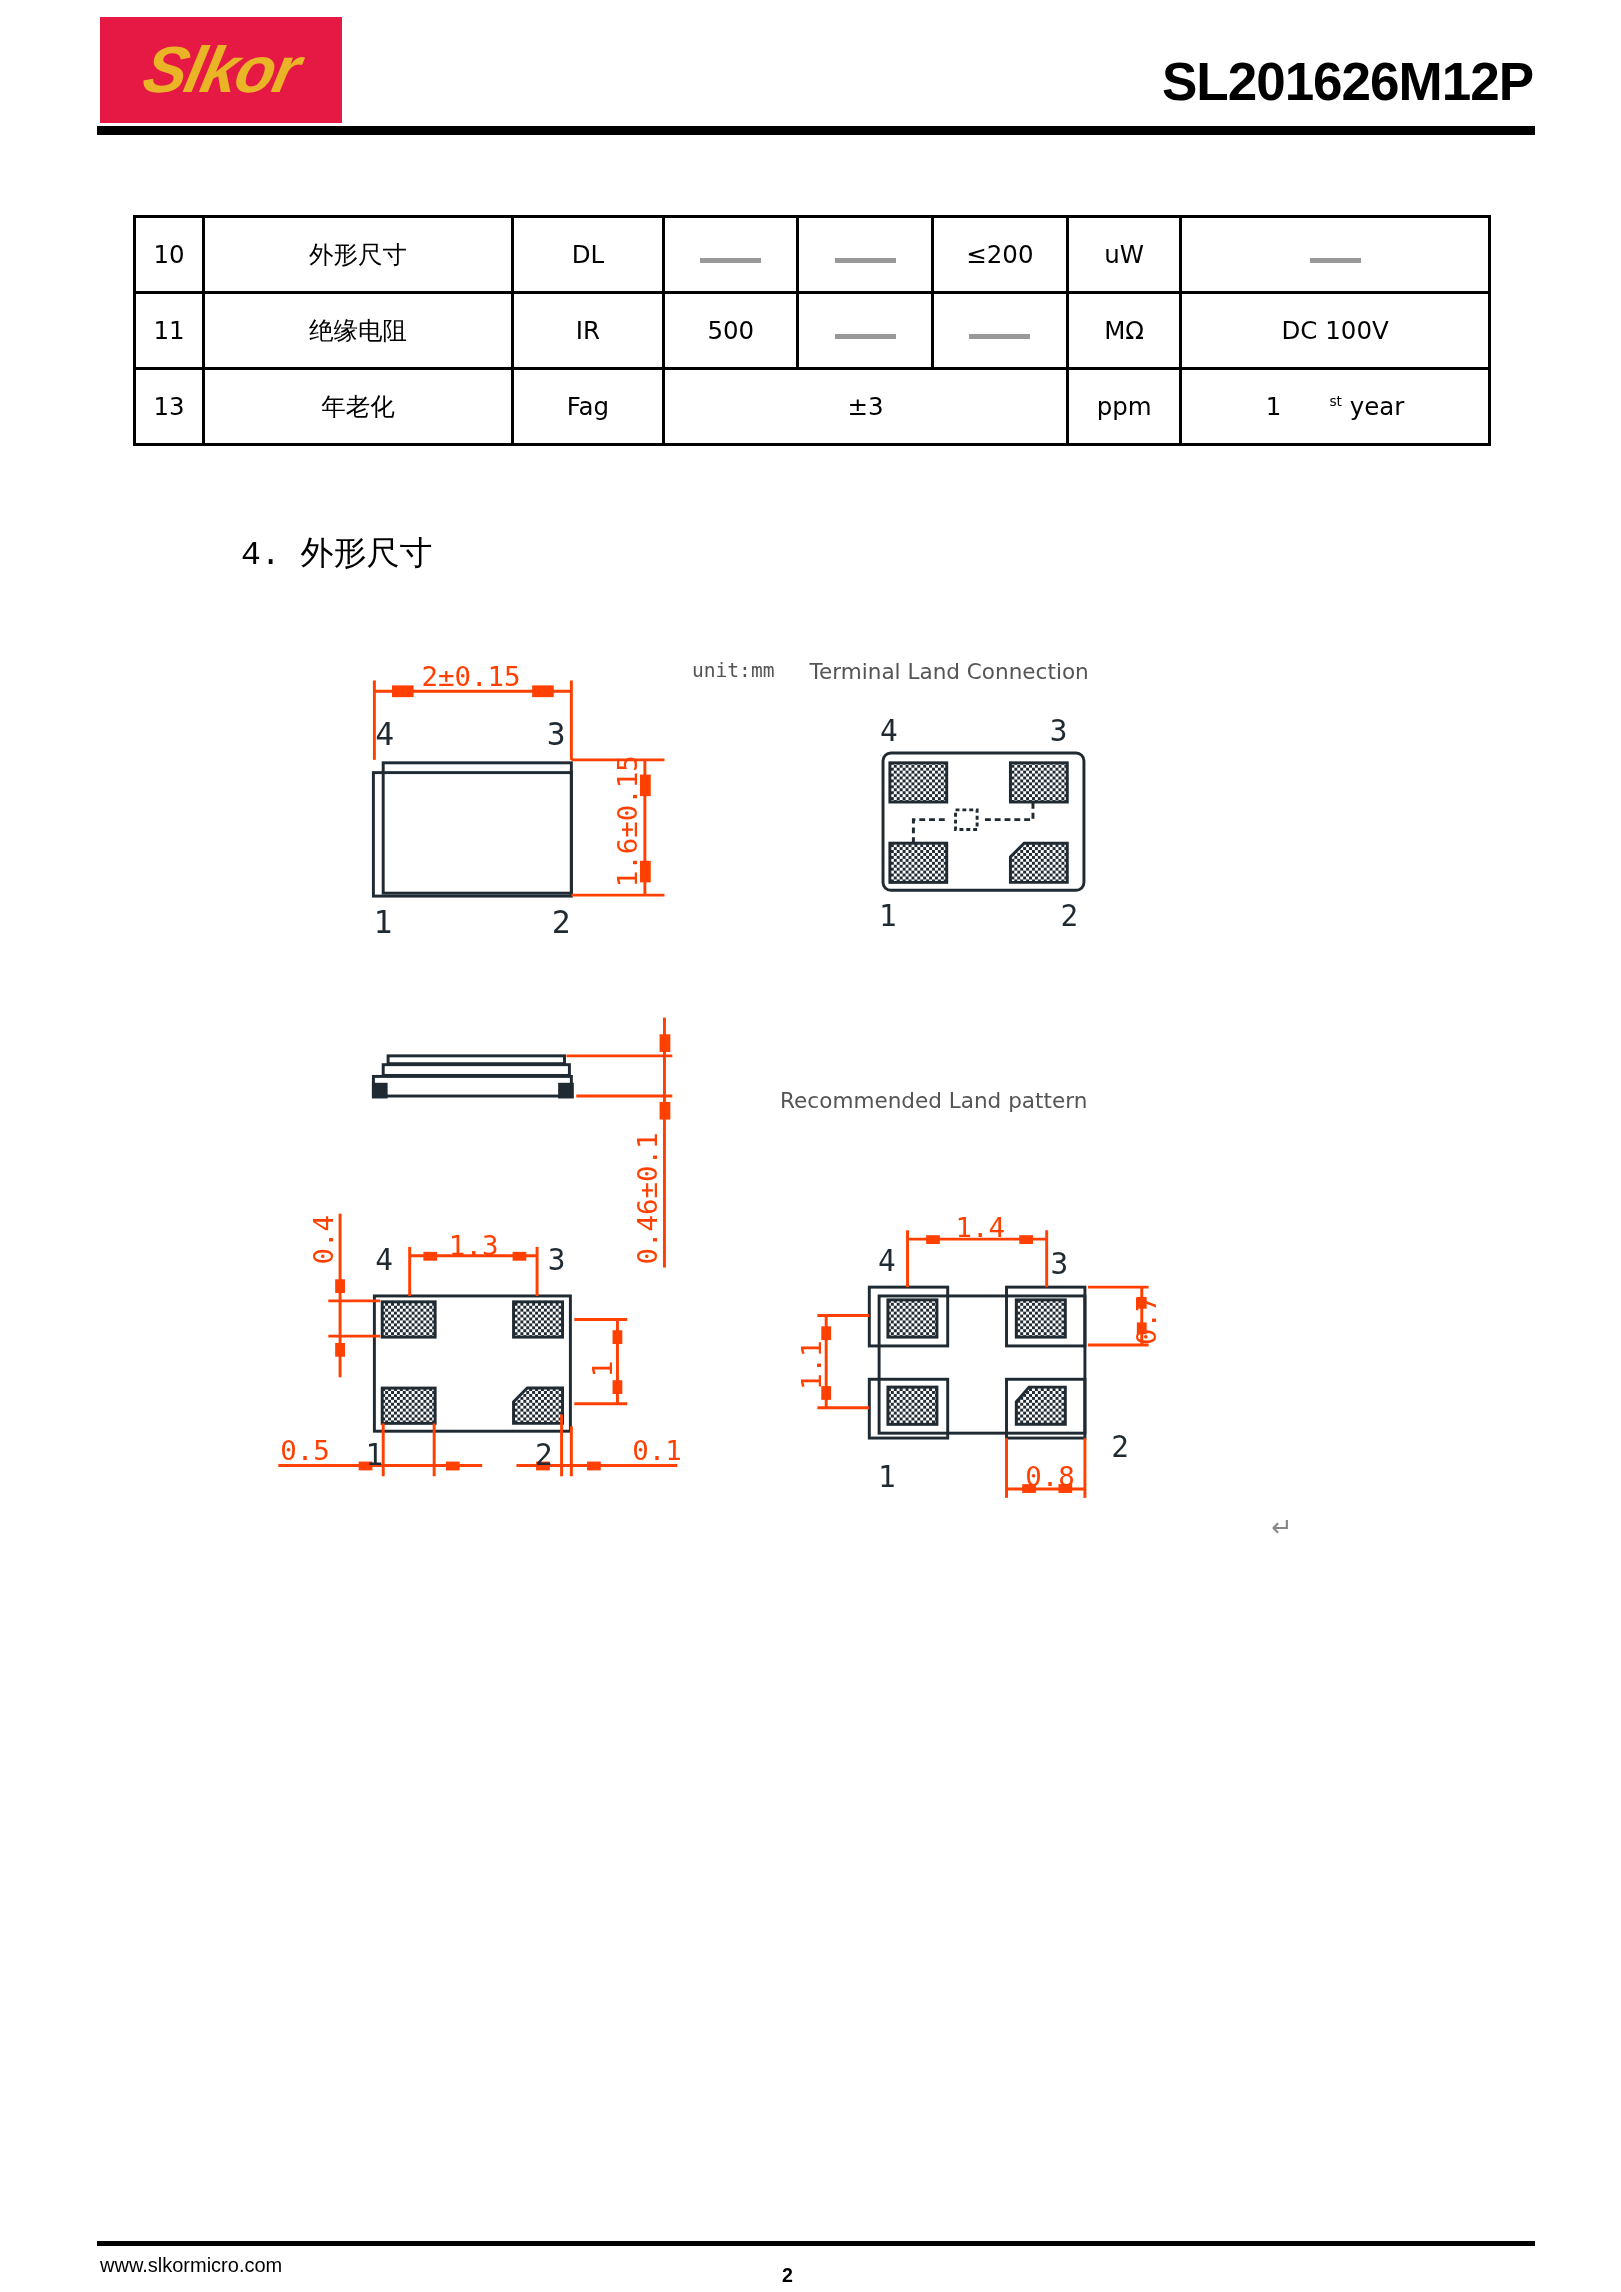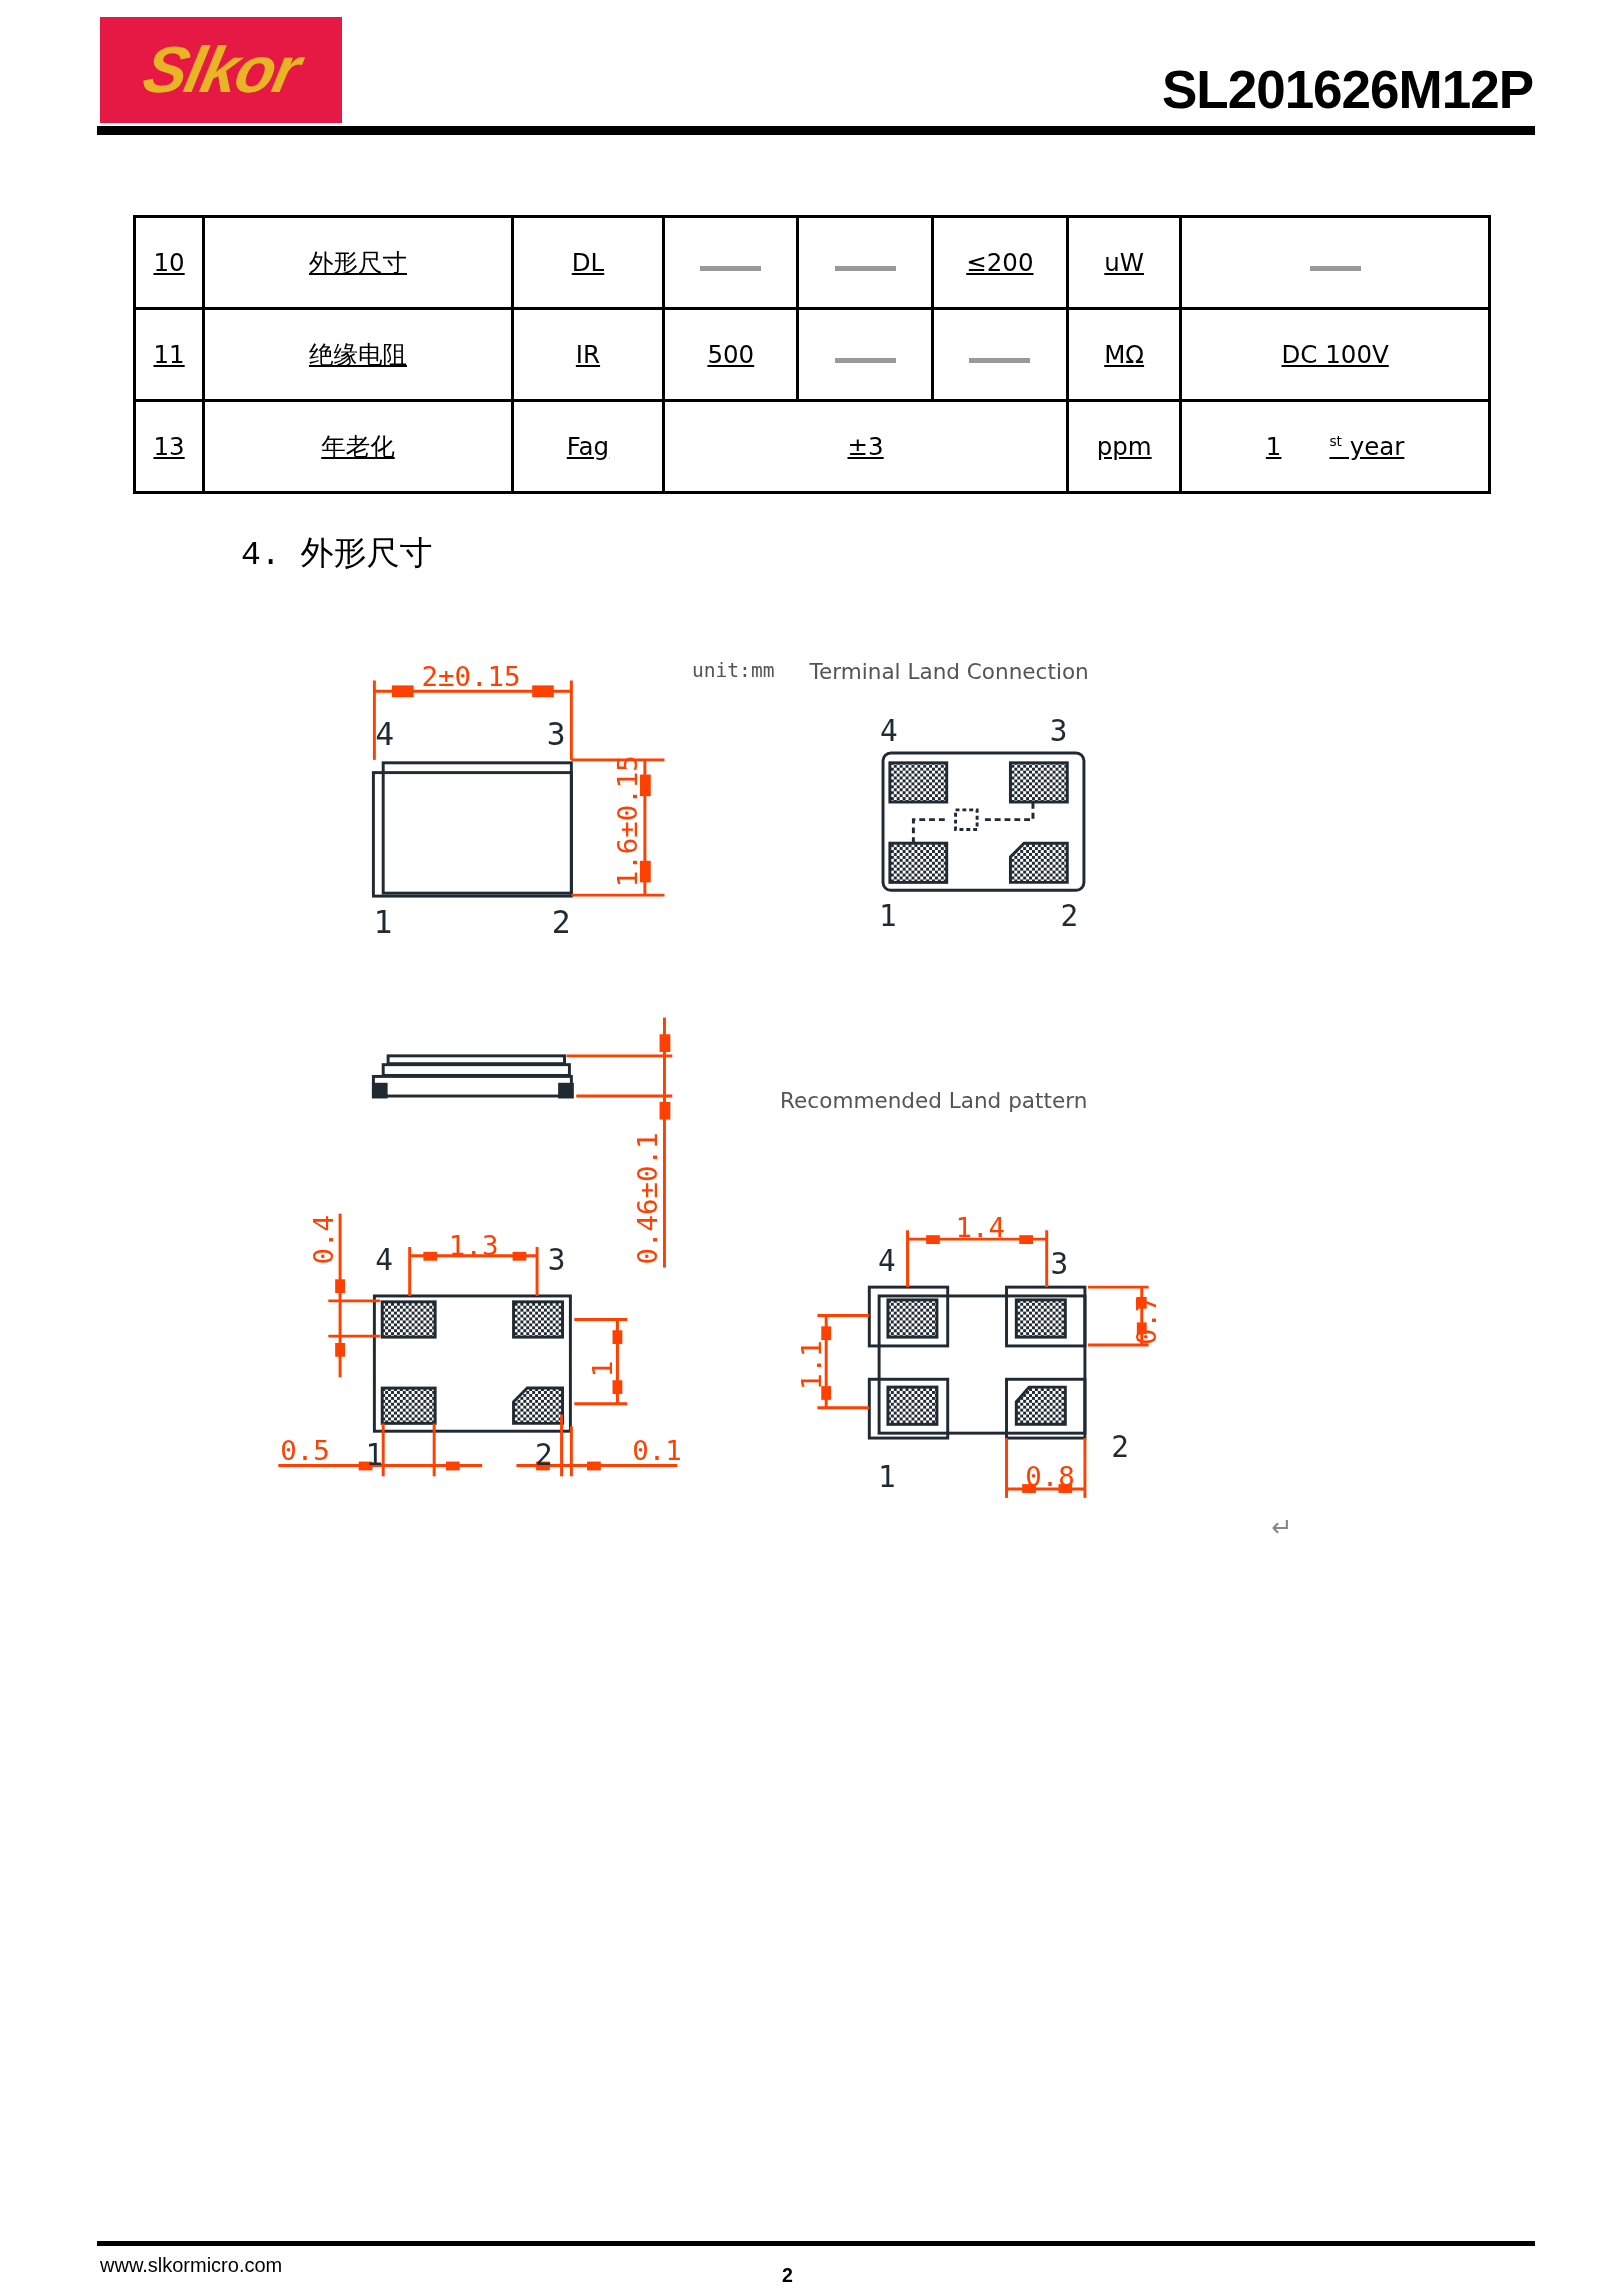--- a/index.html
+++ b/index.html
@@ -5,26 +5,26 @@
   html, body { margin: 0; padding: 0; background: #ffffff; }
   body { width: 1621px; height: 2293px; position: relative; overflow: hidden;
          font-family: "Liberation Sans", "DejaVu Sans", sans-serif; color: #000; }
 
   .logo { position: absolute; left: 100px; top: 16.7px; width: 242px; height: 106px;
           background: #e61944; display: flex; align-items: center; justify-content: center; }
   .logo span { font-family: "Liberation Sans", sans-serif; font-style: italic; font-weight: bold;
                font-size: 65px; color: #eab427; letter-spacing: -2px; transform: skewX(-12deg); }
 
   .doc-title { position: absolute; right: 88px; top: 51px; font-size: 53px; font-weight: bold;
-               letter-spacing: -1px; margin-top: 8px; }
+               letter-spacing: -1px; }
   .header-rule { position: absolute; left: 97px; top: 126px; width: 1438px; height: 8.8px; background: #000; }
 
   table.spec { position: absolute; left: 133px; top: 215px; width: 1358px; border-collapse: collapse;
                font-family: "DejaVu Sans", sans-serif; font-size: 24.5px; }
-  table.spec td { border: 3.9px solid #000; height: 73px; text-align: center; vertical-align: middle; padding: 8px; text-decoration: underline; }
+  table.spec td { border: 3.9px solid #000; height: 73px; text-align: center; vertical-align: middle; padding: 0; }
   .dash { display: inline-block; width: 61px; height: 4.9px; background: #999; margin-top: 17.6px; }
   .dash.sm { width: 51px; margin-top: 3.9px; }
   sup { font-size: 13.7px; margin-left: 48px; }
 
   .section-title { position: absolute; left: 241px; top: 531px; font-size: 33px;
                    font-family: Liberation Mono, monospace; }
 
   .drawing { position: absolute; left: 0; top: 0; width: 1621px; height: 2293px; }
 
   .return-mark { position: absolute; left: 1271px; top: 1512px; color: #888; font-size: 25.5px; }

